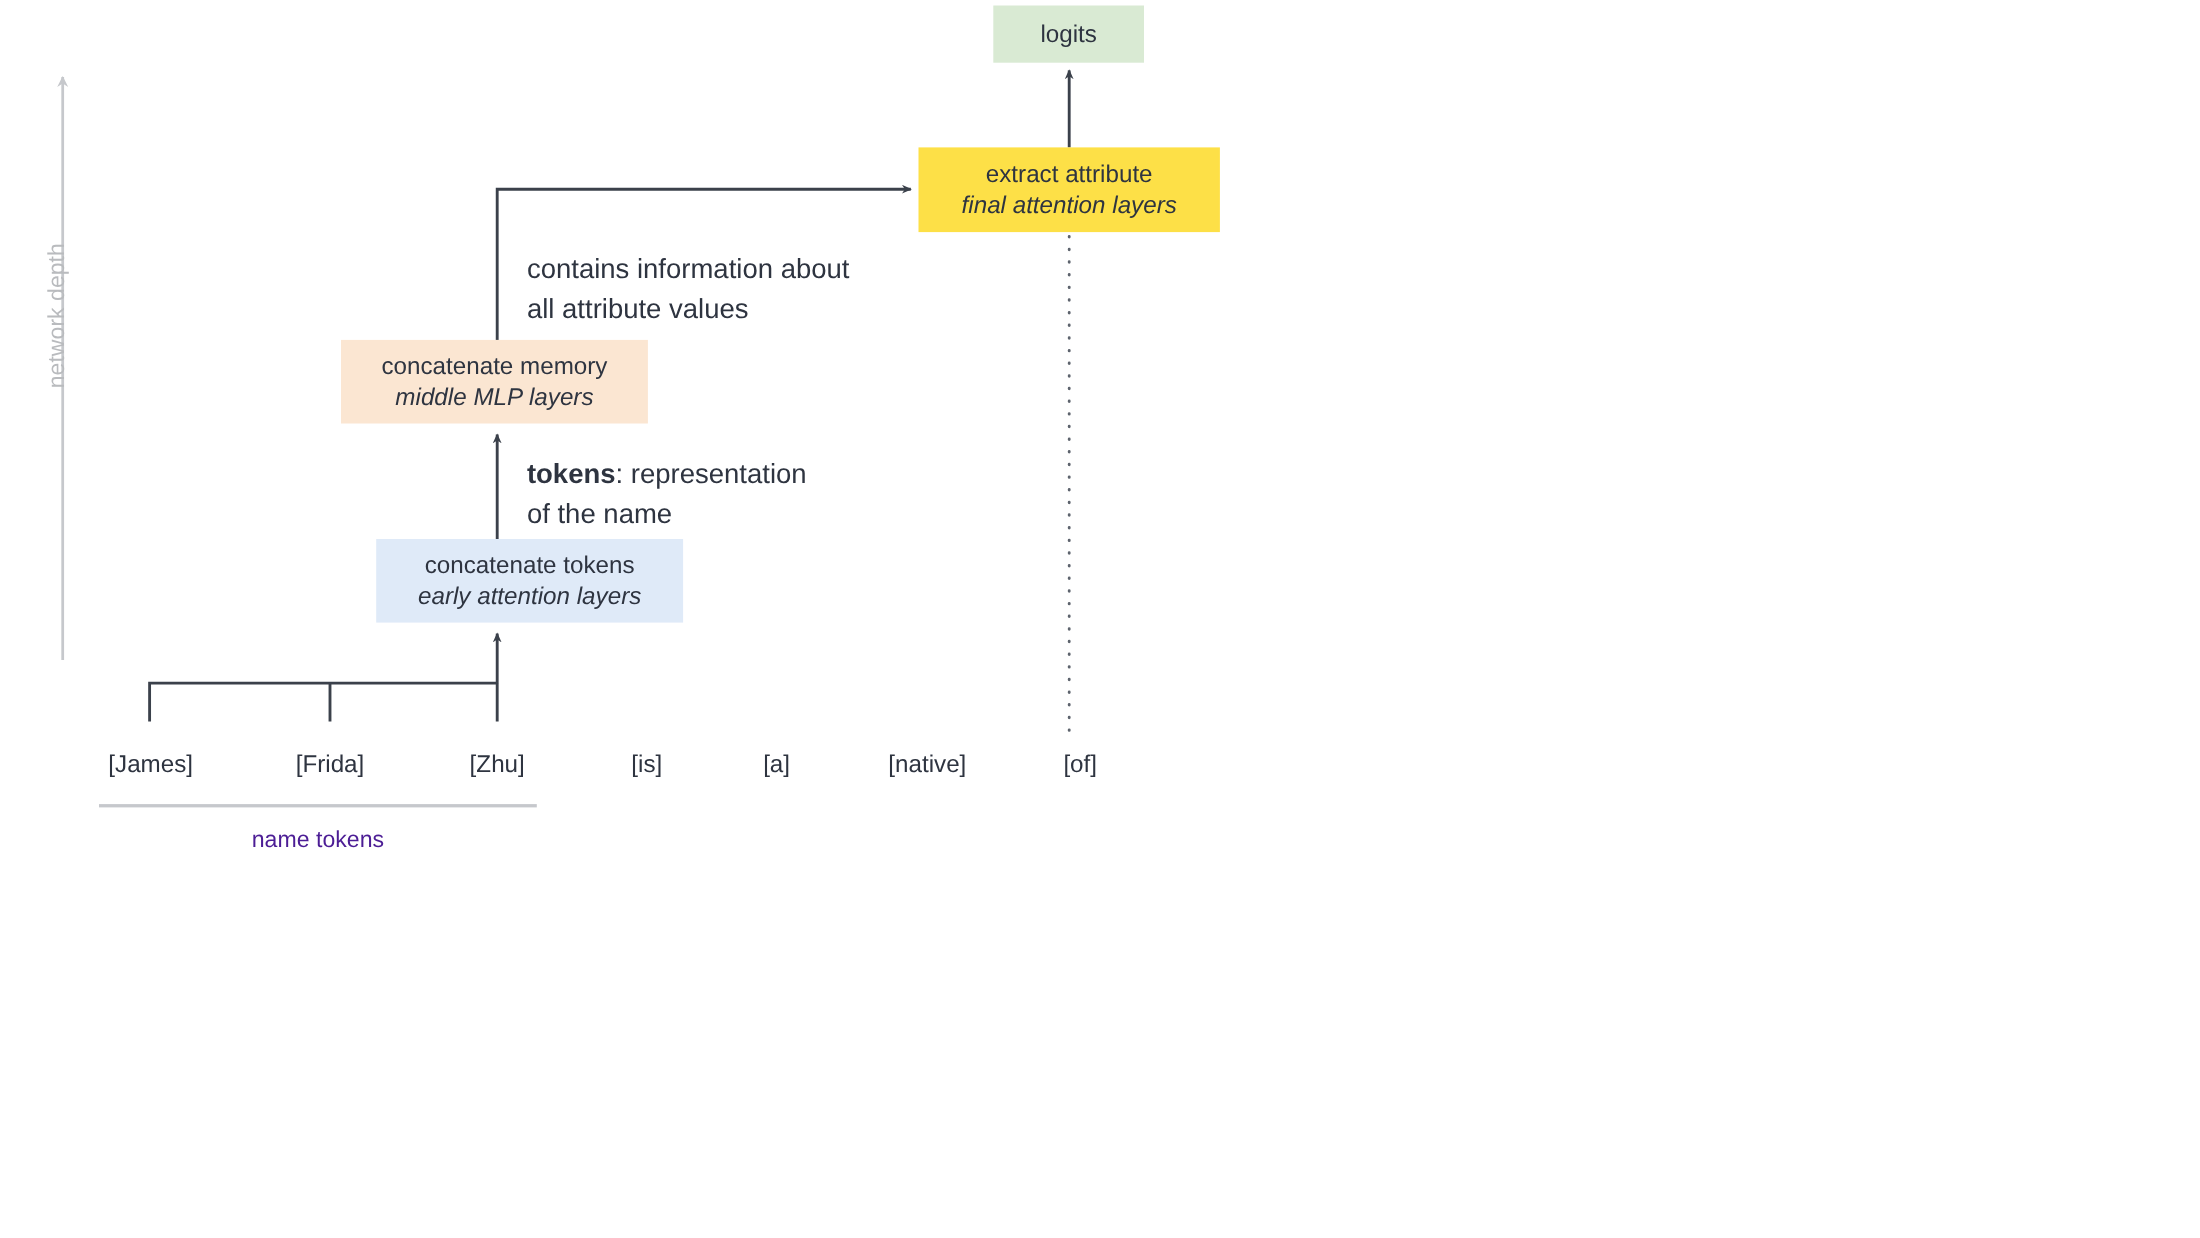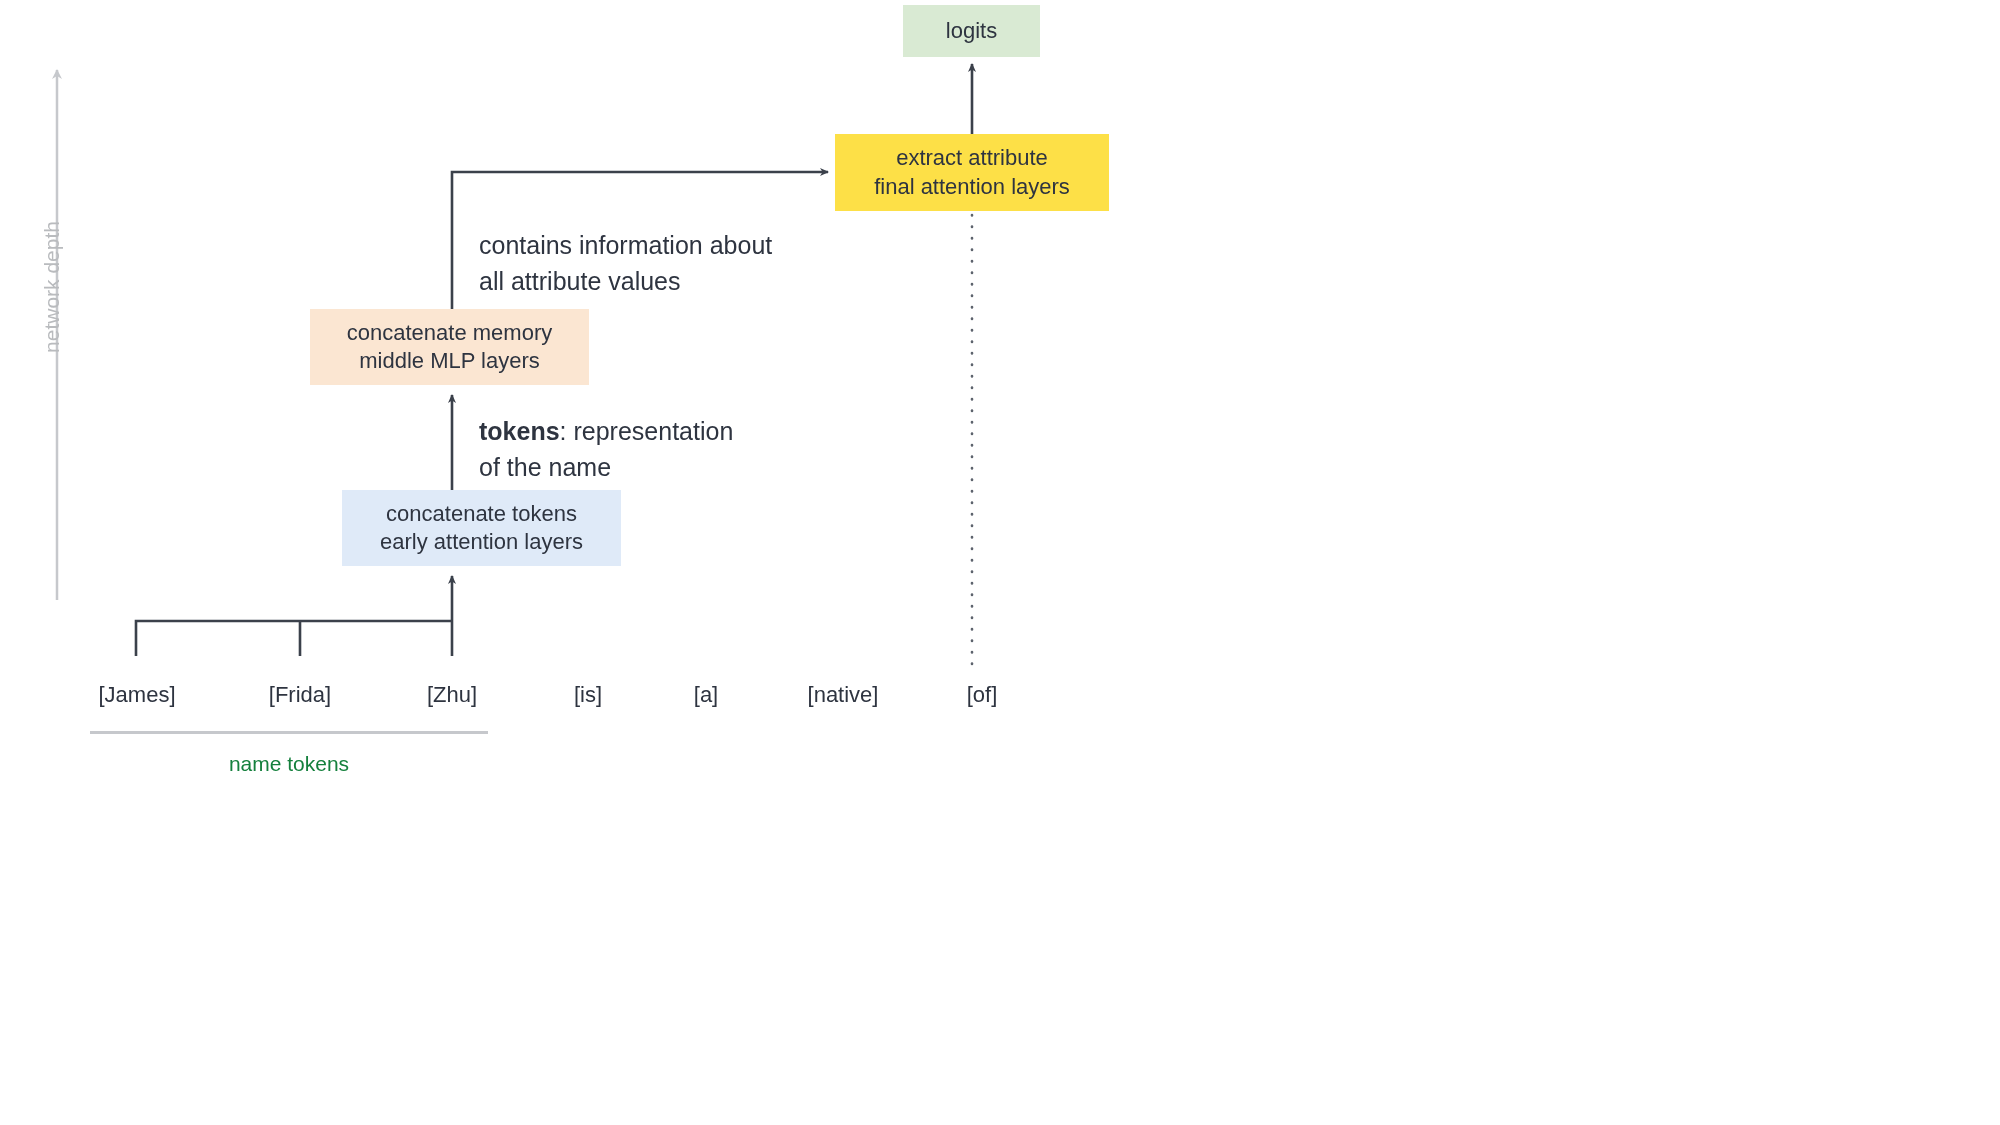--- a/index.html
+++ b/index.html
@@ -29,20 +29,21 @@
     line-height: 1.28;
     text-align: center;
   }
   .node .line1 {
     font-size: 22px;
     font-style: normal;
     white-space: nowrap;
   }
   .node .line2 {
     font-size: 22px;
+    font-style: italic;
     white-space: nowrap;
   }
 
   #node-logits {
     left: 903px;  top: 5px;   width: 137px; height: 52px;
     background: #d9ead3;
   }
   #node-extract {
     left: 835px;  top: 134px; width: 274px; height: 77px;
     background: #fde047;
@@ -94,21 +95,21 @@
     left: 90px; top: 731px;
     width: 398px; height: 3px;
     background: #c6c8cc;
   }
   #name-caption {
     position: absolute;
     left: 90px; top: 752px;
     width: 398px;
     text-align: center;
     font-size: 21px;
-    color: #15803d;
+    color: #4c1d95;
     white-space: nowrap;
   }
 
   
   #depth-label {
     position: absolute;
     left: -48px; top: 275px;
     width: 200px;
     text-align: center;
     font-size: 21px;

